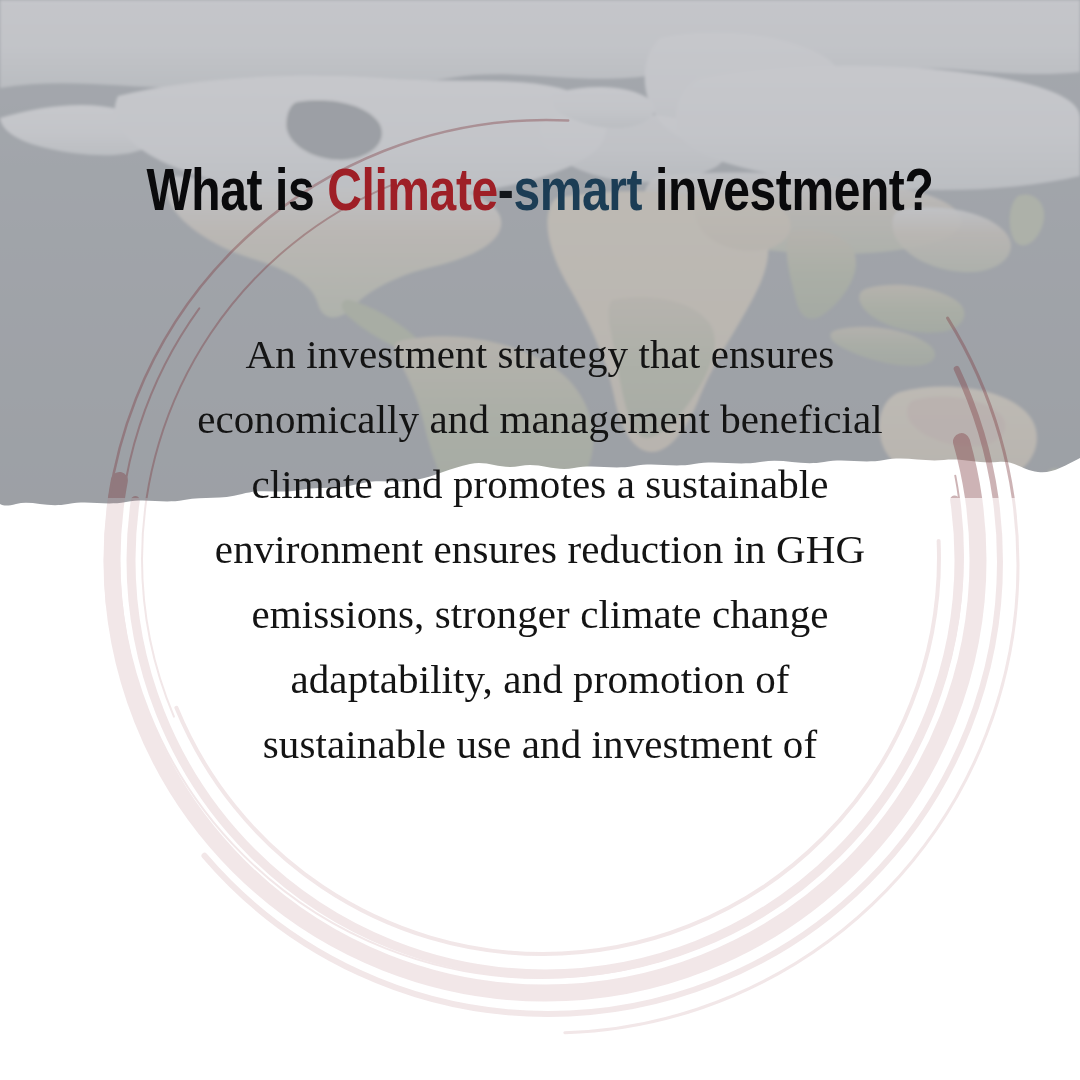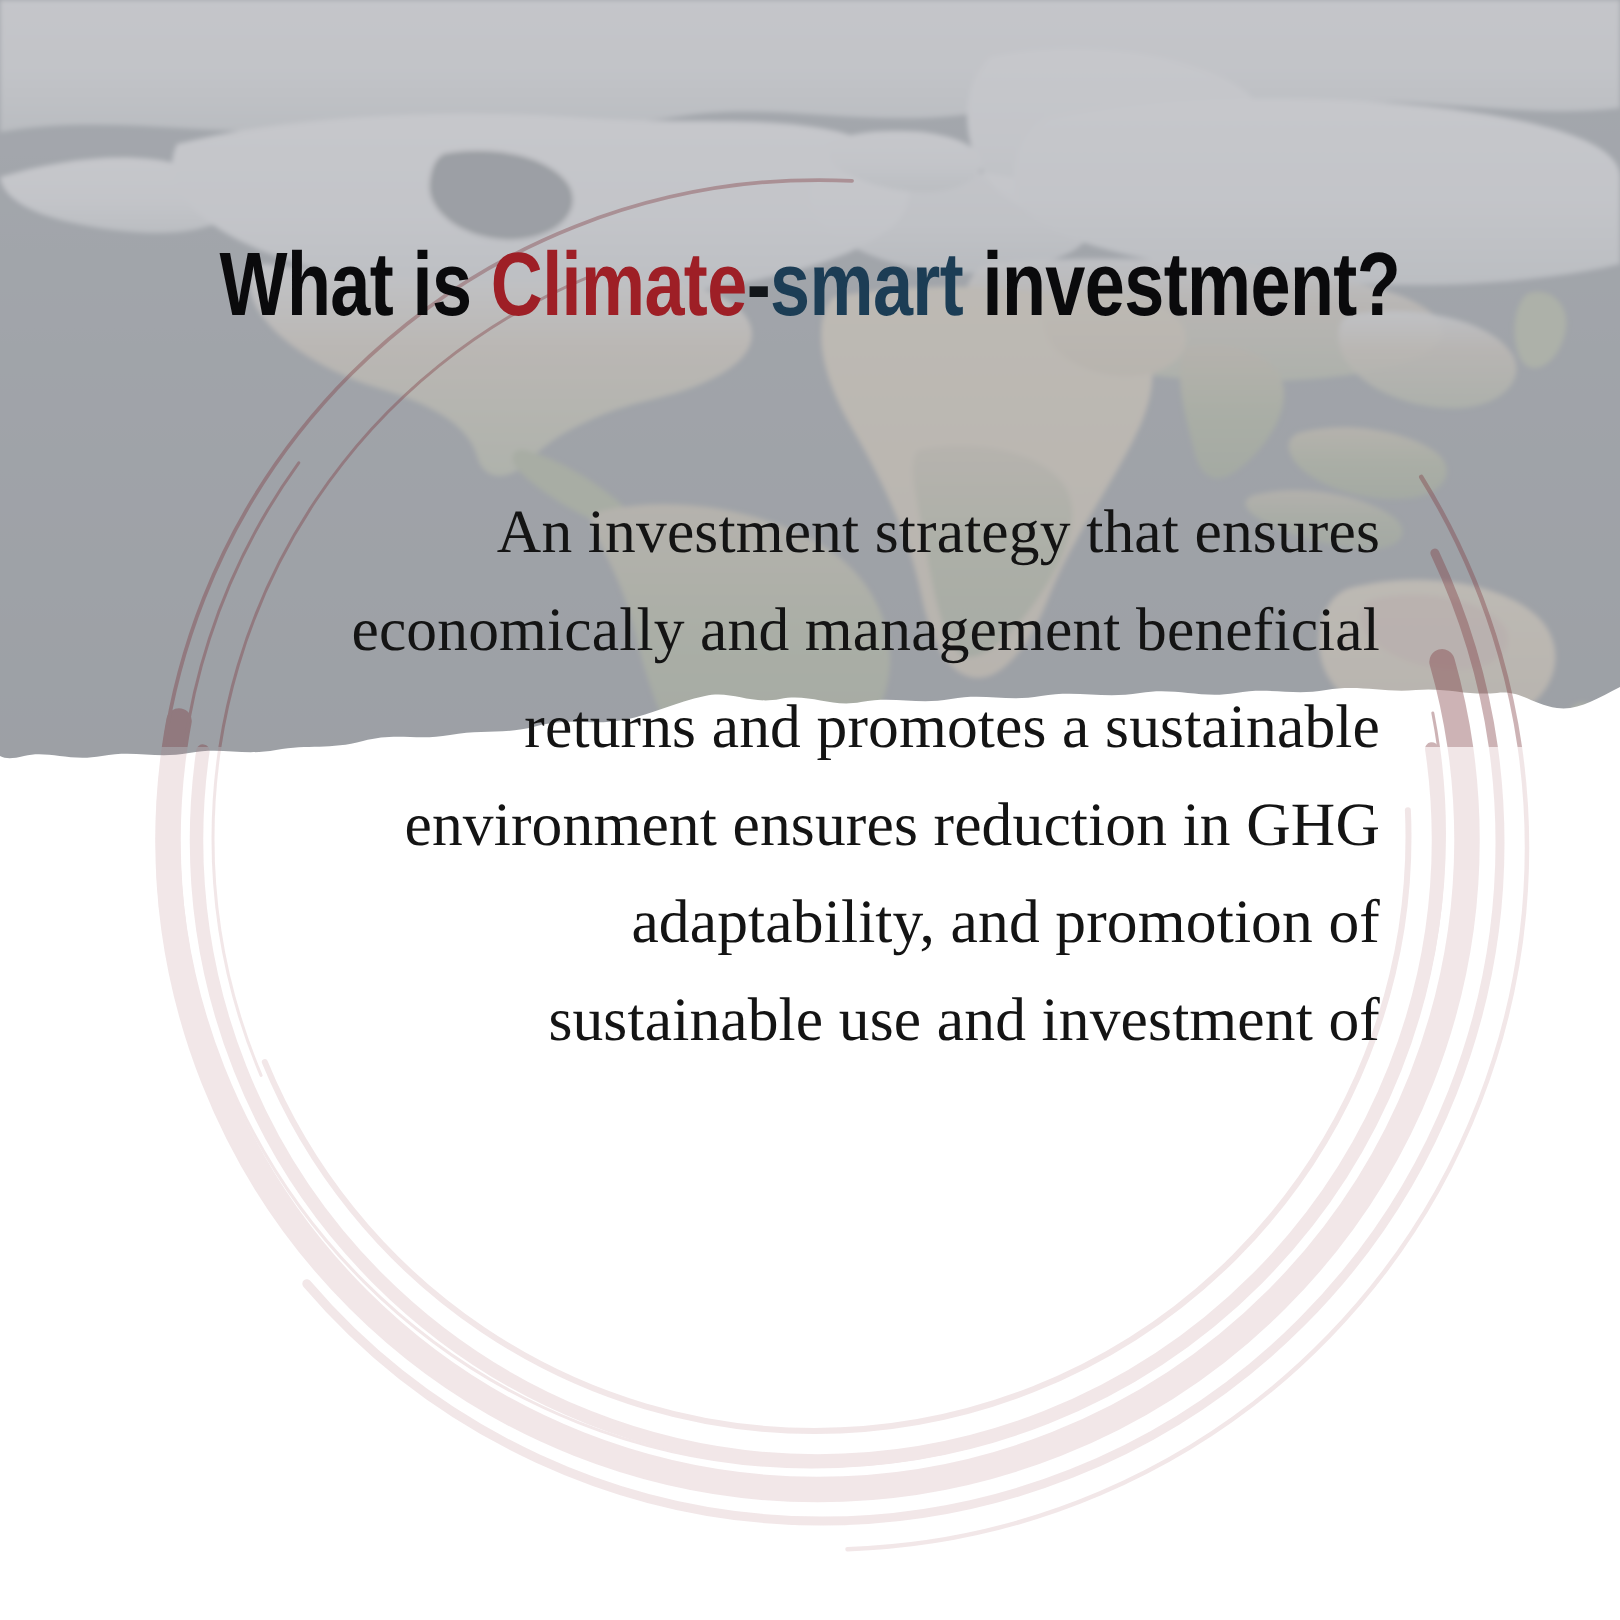--- a/index.html
+++ b/index.html
@@ -92,21 +92,21 @@
   .t-navy   { color: #1c3d55; }
   .t-hyphen { color: #12161a; }
 
   
   .body-block {
     position: absolute;
     left: 50%;
     top: 322px;
     transform: translateX(-50%);
     width: 760px;
-    text-align: right;
+    text-align: center;
   }
   .body-text {
     font-family: "Liberation Serif", "DejaVu Serif", serif;
     font-size: 41px;
     line-height: 65px;
     color: #141414;
     letter-spacing: 0.1px;
     margin: 0;
   }
 </style>
@@ -299,19 +299,20 @@
     </svg>
   </div>
 
   <div class="title-block">
     <span class="title"><span class="t-dark">What is </span><span class="t-red">Climate</span><span class="t-hyphen">-</span><span class="t-navy">smart</span><span class="t-dark"> investment?</span></span>
   </div>
 
   <div class="body-block">
     <p class="body-text">An investment strategy that ensures</p>
     <p class="body-text">economically and management beneficial</p>
-    <p class="body-text">returns and promotes a sustainable</p>
+    <p class="body-text">climate and promotes a sustainable</p>
     <p class="body-text">environment ensures reduction in GHG</p>
+    <p class="body-text">emissions, stronger climate change</p>
     <p class="body-text">adaptability, and promotion of</p>
     <p class="body-text">sustainable use and investment of</p>
   </div>
 
 </div>
 
 </body></html>

